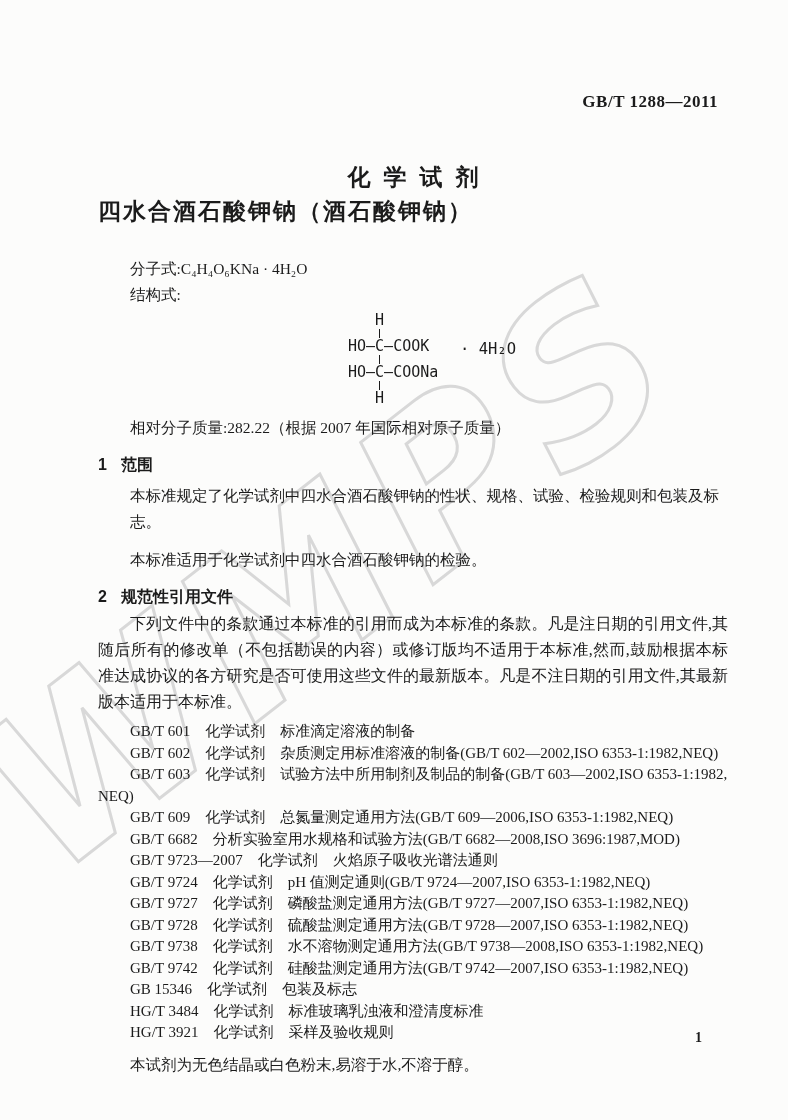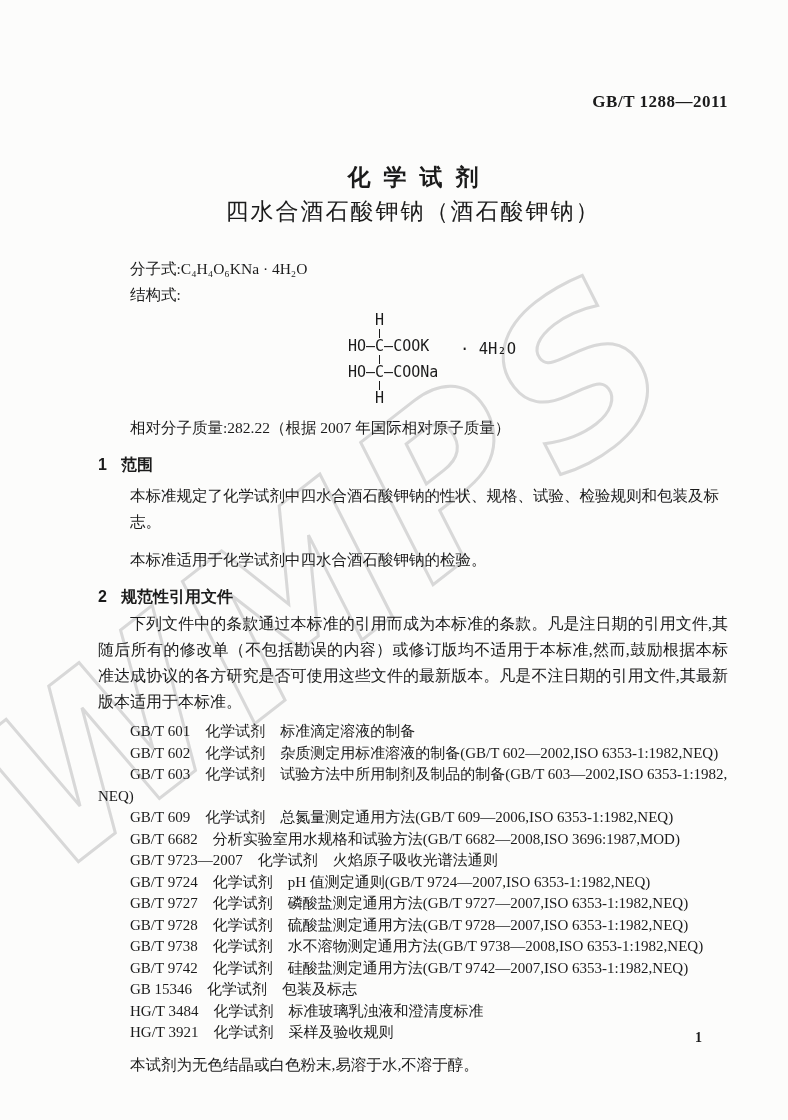--- a/index.html
+++ b/index.html
@@ -13,34 +13,34 @@
     background:#fcfcfb; color:#1b1b1b; overflow:hidden;
   }
   .watermark-layer {
     position:absolute; inset:0; z-index:0; pointer-events:none;
   }
   .content {
     position:relative; z-index:1;
     margin:0 60px 0 98px;
   }
   .doc-code {
-    position:absolute; top:92px; right:60px; z-index:1;
+    position:absolute; top:92px; right:70px; z-index:1;
     font-weight:bold; font-size:17px; letter-spacing:0.5px;
     font-family:"Liberation Serif","DejaVu Serif",serif;
   }
   .title1 {
     margin:162px 0 0 0; text-align:center;
     font-family:"Liberation Sans","DejaVu Sans",sans-serif;
     font-size:23px; font-weight:bold; line-height:30px;
     letter-spacing:13px; text-indent:13px;
   }
   .title2 {
-    margin:4px 0 0 0; text-align:center;
+    margin:4px 0 0 0; text-align:left;
     font-family:"Liberation Sans","DejaVu Sans",sans-serif;
-    font-size:23px; font-weight:normal; line-height:30px; letter-spacing:2px;
+    font-size:23px; font-weight:bold; line-height:30px; letter-spacing:2px;
   }
   .body-line { font-size:15.5px; line-height:26px; margin:0; }
   .ind { margin-left:32px; }
   .mt30 { margin-top:30px; }
   .formula-wrap {
     position:relative; margin:4px 0 0 250px; width:200px;
     font-family:"DejaVu Sans Mono","Liberation Mono",monospace;
     font-size:15px;
   }
   .f-text { white-space:pre; line-height:17px; margin:0; }

